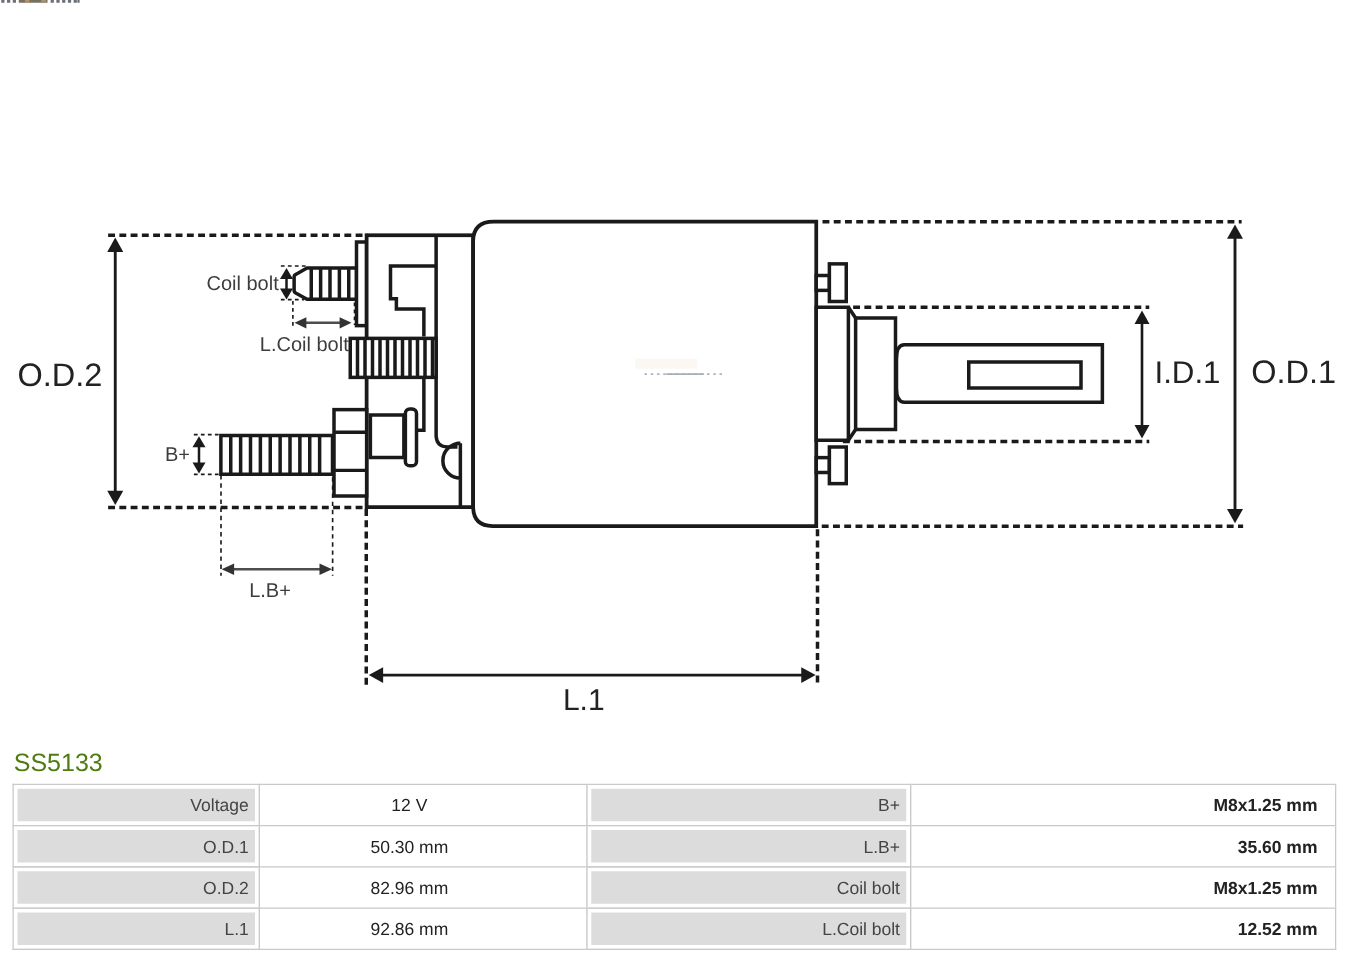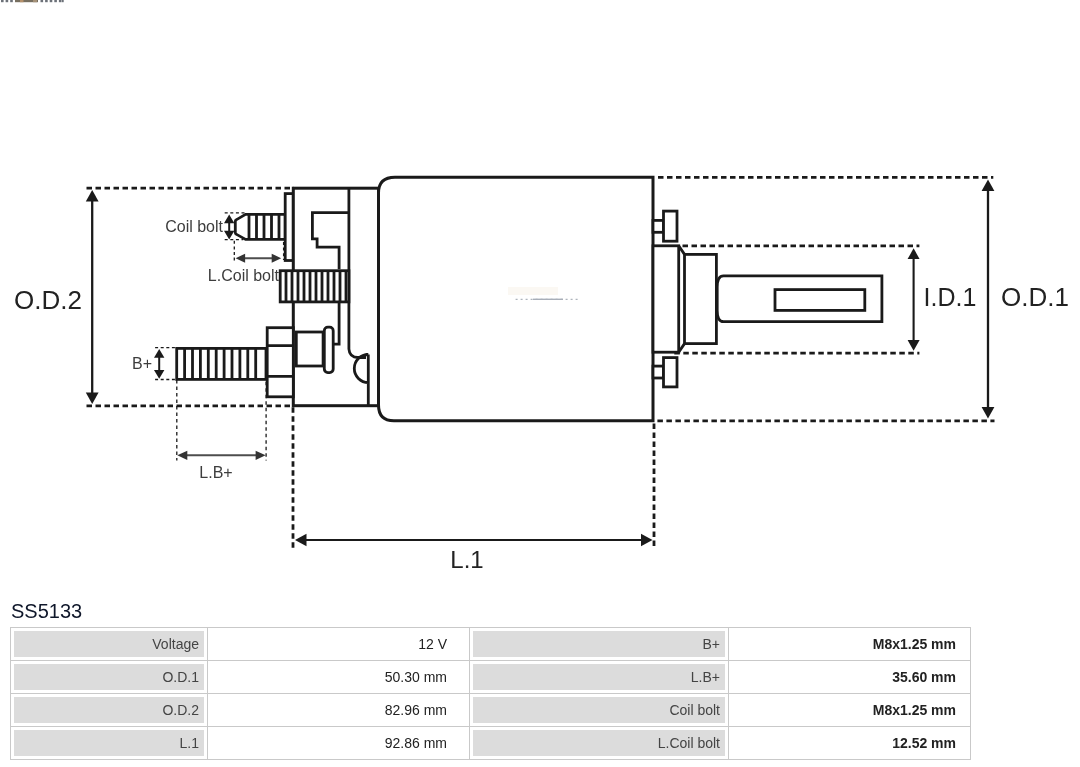--- a/index.html
+++ b/index.html
@@ -1,22 +1,22 @@
 <!DOCTYPE html>
 <html><head>
 <meta charset="utf-8">
 <style>
   html,body{margin:0;padding:0;background:#fff;}
   body{width:1080px;height:767px;font-family:"Liberation Sans",sans-serif;position:relative;overflow:hidden;}
-  #code{position:absolute;left:11px;top:600px;font-size:20px;color:#0f172a;letter-spacing:0px;}
-  table{position:absolute;left:10px;top:627px;width:961px;border-collapse:collapse;table-layout:fixed;}
+  #code{position:absolute;left:11px;top:600px;font-size:20px;color:#4d7c0f;letter-spacing:0px;}
+  table{position:absolute;left:10px;top:627px;width:1059px;border-collapse:collapse;table-layout:fixed;}
   td{border:1px solid #c9c9c9;height:32px;font-size:14px;text-align:right;padding:0;white-space:nowrap;}
   td.g{background:#dcdcdc;box-shadow:inset 0 0 0 3px #fff;color:#444;padding-right:8px;}
   td.w{color:#222;}
-  td.w2{padding-right:22px;}
+  td.w2{padding-right:22px;text-align:center;}
   td.w4{padding-right:14px;font-weight:bold;}
 </style>
 </head>
 <body>
 <svg width="1080" height="600" viewBox="0 0 1080 600" fill="none" stroke="none">
 
   <g fill="#6c7178">
     <rect x="1" y="0" width="2.6" height="2.2"></rect>
       <rect x="5.6" y="0" width="2.6" height="2.2"></rect>
       <rect x="10.2" y="0" width="2.6" height="2.2"></rect>

